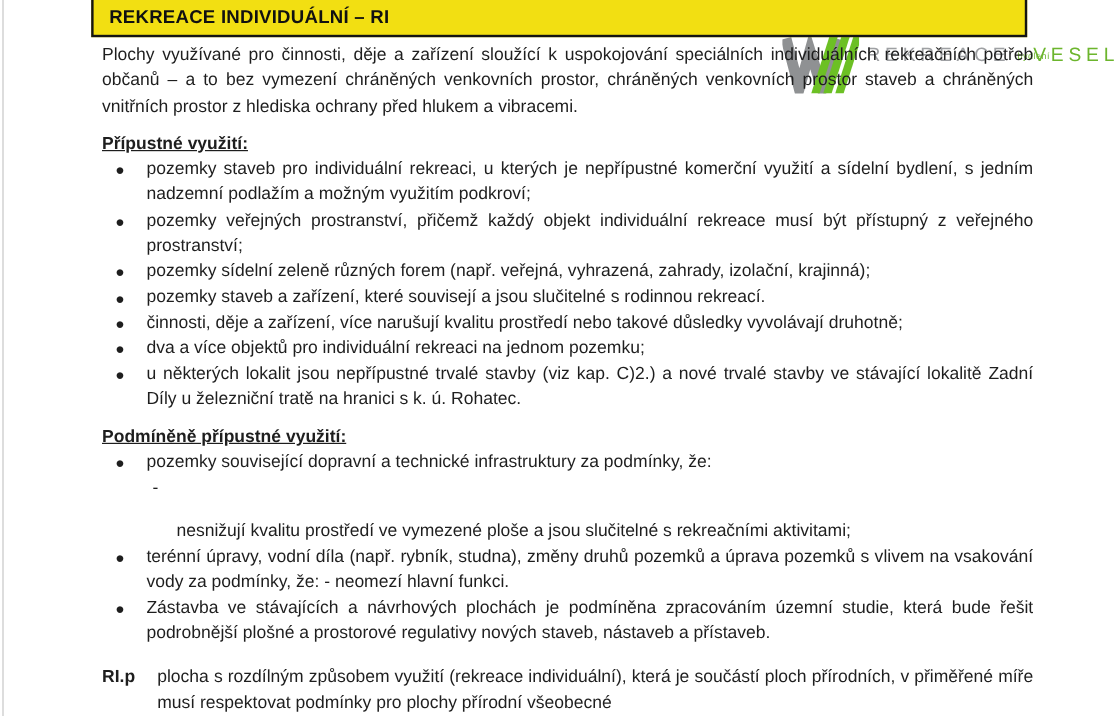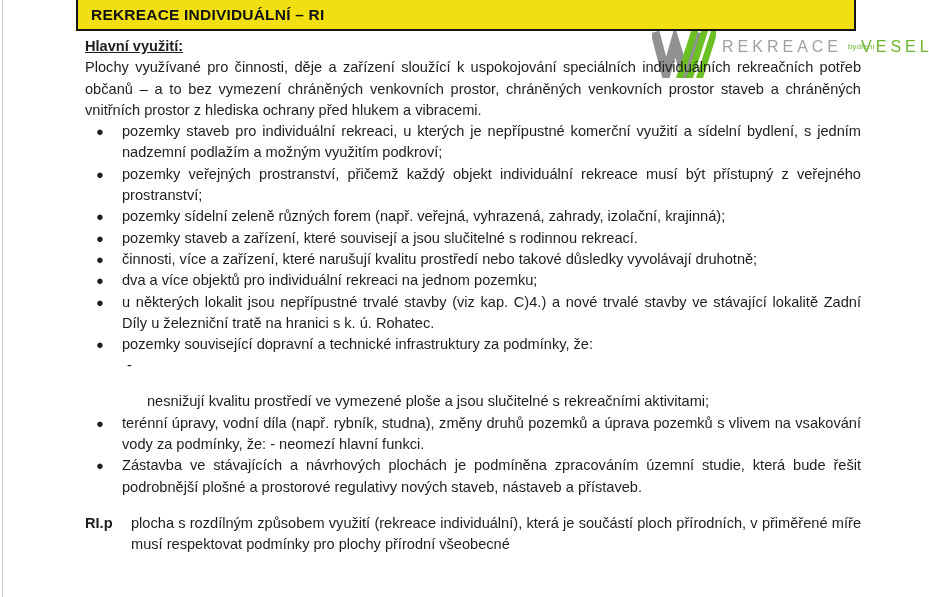--- a/index.html
+++ b/index.html
@@ -72,53 +72,54 @@
       <polygon points="44,50 51,50 64,9 64,0 60,0" fill="#6CC024"></polygon>
     </svg>
     <div class="brand">
       <span class="brand-first">REKREACE</span><span class="brand-second">VESELÝ</span>
     </div>
     <div class="tagline">bydlení</div>
   </div>
 
   <div class="content">
 
-    <p class="sec-heading">Hlavní využití:</p>
     <p class="para jt">Plochy využívané pro činnosti, děje a zařízení sloužící k uspokojování speciálních individuálních rekreačních potřeb občanů – a to bez vymezení chráněných venkovních prostor, chráněných venkovních prostor staveb a chráněných vnitřních prostor z hlediska ochrany před hlukem a vibracemi.</p>
 
+    <p class="sec-heading gap">Přípustné využití:</p>
     <div class="bullet-row">
       <span class="bullet-dot">●</span>
       <span class="bullet-text jt">pozemky staveb pro individuální rekreaci, u kterých je nepřípustné komerční využití a sídelní bydlení, s jedním nadzemní podlažím a možným využitím podkroví;</span>
     </div>
     <div class="bullet-row">
       <span class="bullet-dot">●</span>
       <span class="bullet-text jt">pozemky veřejných prostranství, přičemž každý objekt individuální rekreace musí být přístupný z veřejného prostranství;</span>
     </div>
     <div class="bullet-row">
       <span class="bullet-dot">●</span>
       <span class="bullet-text jt">pozemky sídelní zeleně různých forem (např. veřejná, vyhrazená, zahrady, izolační, krajinná);</span>
     </div>
     <div class="bullet-row">
       <span class="bullet-dot">●</span>
       <span class="bullet-text jt">pozemky staveb a zařízení, které souvisejí a jsou slučitelné s rodinnou rekreací.</span>
     </div>
 
     <div class="bullet-row">
       <span class="bullet-dot">●</span>
-      <span class="bullet-text jt">činnosti, více a zařízení, které narušují kvalitu prostředí nebo takové důsledky vyvolávají druhotně;</span>
+      <span class="bullet-text jt">činnosti, děje a zařízení, více narušují kvalitu prostředí nebo takové důsledky vyvolávají druhotně;</span>
     </div>
     <div class="bullet-row">
       <span class="bullet-dot">●</span>
       <span class="bullet-text jt">dva a více objektů pro individuální rekreaci na jednom pozemku;</span>
     </div>
     <div class="bullet-row">
       <span class="bullet-dot">●</span>
-      <span class="bullet-text jt">u některých lokalit jsou nepřípustné trvalé stavby (viz kap. C)4.) a nové trvalé stavby ve stávající lokalitě Zadní Díly u železniční tratě na hranici s k. ú. Rohatec.</span>
+      <span class="bullet-text jt">u některých lokalit jsou nepřípustné trvalé stavby (viz kap. C)2.) a nové trvalé stavby ve stávající lokalitě Zadní Díly u železniční tratě na hranici s k. ú. Rohatec.</span>
     </div>
 
+    <p class="sec-heading gap">Podmíněně přípustné využití:</p>
     <div class="bullet-row">
       <span class="bullet-dot">●</span>
       <span class="bullet-text jt">pozemky související dopravní a technické infrastruktury za podmínky, že:</span>
     </div>
     <div class="sub-row">
       <span class="sub-dash">-</span>
       <span class="sub-text jt">nesnižují kvalitu prostředí ve vymezené ploše a jsou slučitelné s rekreačními aktivitami;</span>
     </div>
     <div class="bullet-row">
       <span class="bullet-dot">●</span>

